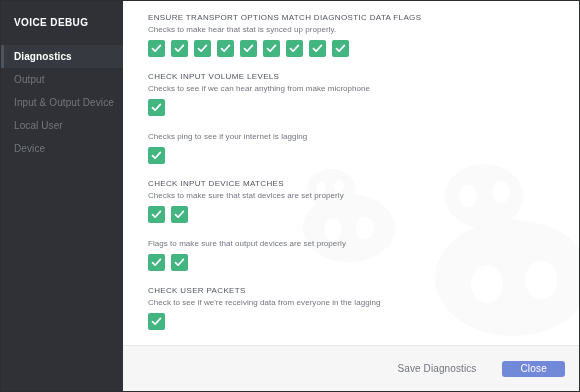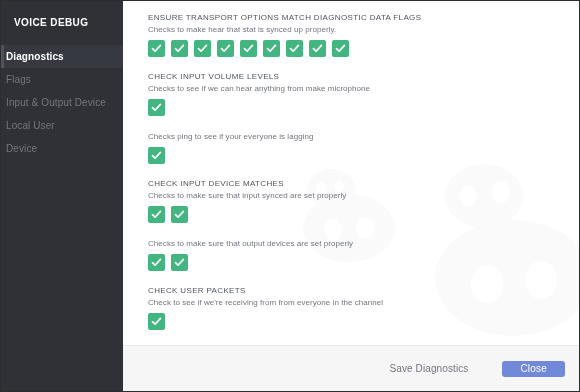--- a/index.html
+++ b/index.html
@@ -43,21 +43,21 @@
     font-weight: bold;
     letter-spacing: 0.4px;
     padding: 6px 0 0 13px;
     margin-bottom: 17px;
     text-transform: uppercase;
   }
 
   .sidebar-item {
     position: relative;
     font-size: 10px;
-    padding: 5px 0 5px 5px;
+    padding: 5px 0 5px 13px;
     color: #72767d;
     letter-spacing: 0.1px;
     cursor: pointer;
     line-height: 13px;
   }
   .sidebar-item.active {
     color: #ffffff;
     font-weight: bold;
     background: #36393f;
   }
@@ -143,21 +143,21 @@
     border-top: 1px solid #e8e8e9;
     display: flex;
     align-items: center;
     justify-content: flex-end;
     padding-right: 14px;
     box-sizing: border-box;
   }
   #save-diagnostics-button {
     font-size: 10px;
     color: #72767d;
-    margin-right: 32px;
+    margin-right: 24px;
     cursor: pointer;
     letter-spacing: 0.1px;
     background: none;
     border: none;
     font-family: "Liberation Sans", sans-serif;
     padding: 4px 2px;
   }
   #close-button {
     background: #7289da;
     color: #ffffff;
@@ -174,21 +174,21 @@
 </style>
 </head>
 <body>
 
 <div id="app-window">
 
   <div id="sidebar">
     <div id="sidebar-title">VOICE DEBUG</div>
     <div id="sidebar-items">
         <div class="sidebar-item active"><span>Diagnostics</span></div>
-        <div class="sidebar-item"><span>Flags</span></div>
+        <div class="sidebar-item"><span>Output</span></div>
         <div class="sidebar-item"><span>Input &amp; Output Device</span></div>
         <div class="sidebar-item"><span>Local User</span></div>
         <div class="sidebar-item"><span>Device</span></div>
       </div>
   </div>
 
   <div id="main">
 
     <div class="watermark" id="watermark-small">
       <svg width="120" height="100" viewBox="0 0 120 100" aria-hidden="true">
@@ -277,63 +277,63 @@
           <div class="section-desc">Checks to see if we can hear anything from make microphone</div>
           <div class="check-row">
             <div class="check-box">
               <svg width="11" height="11" viewBox="0 0 11 11">
                 <path d="M1.5 5.6 L4.1 8.2 L9.4 2.4" stroke="#ffffff" stroke-width="1.7" fill="none" stroke-linecap="round" stroke-linejoin="round"></path>
               </svg>
             </div>
           </div>
         </div>
         <div class="check-section">
-          <div class="section-desc">Checks ping to see if your everyone is lagging</div>
+          <div class="section-desc">Checks ping to see if your internet is lagging</div>
           <div class="check-row">
             <div class="check-box">
               <svg width="11" height="11" viewBox="0 0 11 11">
                 <path d="M1.5 5.6 L4.1 8.2 L9.4 2.4" stroke="#ffffff" stroke-width="1.7" fill="none" stroke-linecap="round" stroke-linejoin="round"></path>
               </svg>
             </div>
           </div>
         </div>
         <div class="check-section">
           <div class="section-title">CHECK INPUT DEVICE MATCHES</div>
-          <div class="section-desc">Checks to make sure that input synced are set properly</div>
-          <div class="check-row">
-            <div class="check-box">
-              <svg width="11" height="11" viewBox="0 0 11 11">
-                <path d="M1.5 5.6 L4.1 8.2 L9.4 2.4" stroke="#ffffff" stroke-width="1.7" fill="none" stroke-linecap="round" stroke-linejoin="round"></path>
-              </svg>
-            </div>
-            <div class="check-box">
-              <svg width="11" height="11" viewBox="0 0 11 11">
-                <path d="M1.5 5.6 L4.1 8.2 L9.4 2.4" stroke="#ffffff" stroke-width="1.7" fill="none" stroke-linecap="round" stroke-linejoin="round"></path>
-              </svg>
-            </div>
-          </div>
-        </div>
-        <div class="check-section">
-          <div class="section-desc">Checks to make sure that output devices are set properly</div>
+          <div class="section-desc">Checks to make sure that stat devices are set properly</div>
+          <div class="check-row">
+            <div class="check-box">
+              <svg width="11" height="11" viewBox="0 0 11 11">
+                <path d="M1.5 5.6 L4.1 8.2 L9.4 2.4" stroke="#ffffff" stroke-width="1.7" fill="none" stroke-linecap="round" stroke-linejoin="round"></path>
+              </svg>
+            </div>
+            <div class="check-box">
+              <svg width="11" height="11" viewBox="0 0 11 11">
+                <path d="M1.5 5.6 L4.1 8.2 L9.4 2.4" stroke="#ffffff" stroke-width="1.7" fill="none" stroke-linecap="round" stroke-linejoin="round"></path>
+              </svg>
+            </div>
+          </div>
+        </div>
+        <div class="check-section">
+          <div class="section-desc">Flags to make sure that output devices are set properly</div>
           <div class="check-row">
             <div class="check-box">
               <svg width="11" height="11" viewBox="0 0 11 11">
                 <path d="M1.5 5.6 L4.1 8.2 L9.4 2.4" stroke="#ffffff" stroke-width="1.7" fill="none" stroke-linecap="round" stroke-linejoin="round"></path>
               </svg>
             </div>
             <div class="check-box">
               <svg width="11" height="11" viewBox="0 0 11 11">
                 <path d="M1.5 5.6 L4.1 8.2 L9.4 2.4" stroke="#ffffff" stroke-width="1.7" fill="none" stroke-linecap="round" stroke-linejoin="round"></path>
               </svg>
             </div>
           </div>
         </div>
         <div class="check-section">
           <div class="section-title">CHECK USER PACKETS</div>
-          <div class="section-desc">Check to see if we're receiving from from everyone in the channel</div>
+          <div class="section-desc">Check to see if we're receiving data from everyone in the lagging</div>
           <div class="check-row">
             <div class="check-box">
               <svg width="11" height="11" viewBox="0 0 11 11">
                 <path d="M1.5 5.6 L4.1 8.2 L9.4 2.4" stroke="#ffffff" stroke-width="1.7" fill="none" stroke-linecap="round" stroke-linejoin="round"></path>
               </svg>
             </div>
           </div>
         </div>
       </div>
 

